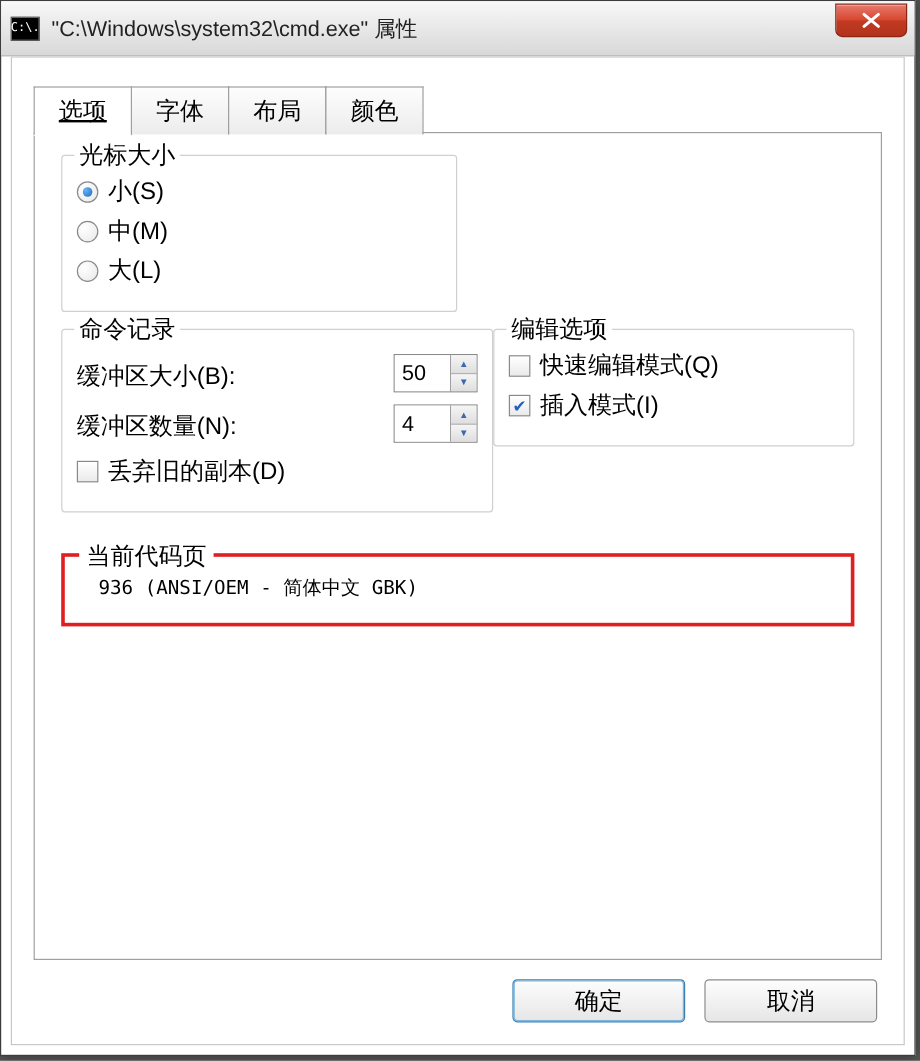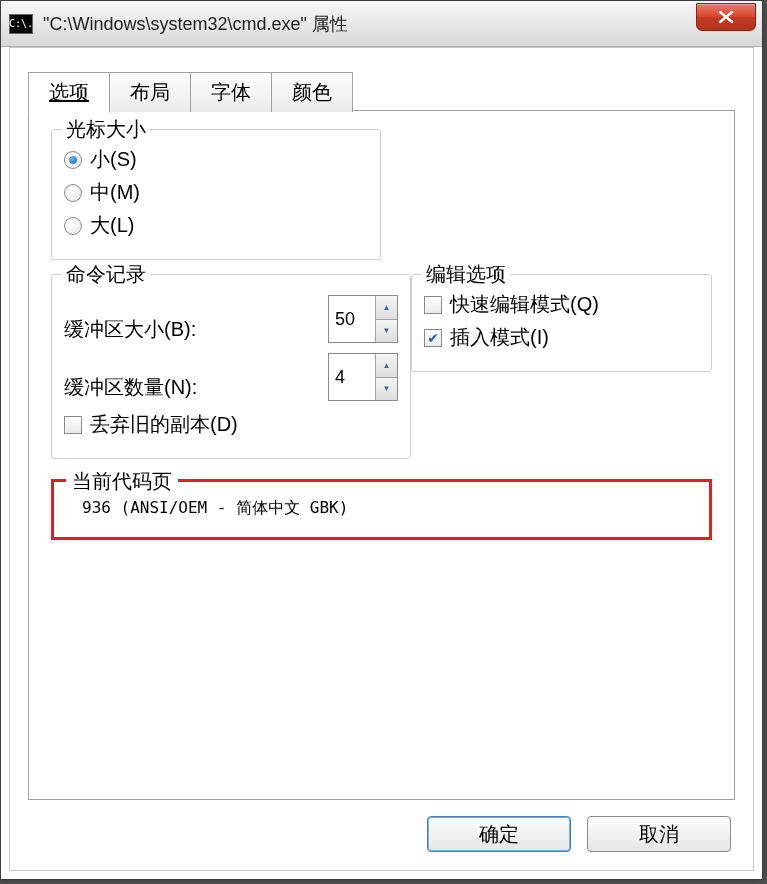--- a/index.html
+++ b/index.html
@@ -174,21 +174,21 @@
       display: flex;
       align-items: flex-end;
       margin: 10px 0;
     }
     .spinner-label {
       flex: 1;
       font-size: 20px;
     }
     .spinner-ctrl {
       width: 70px;
-      height: 48px;
+      height: 32px;
       border: 1px solid #8a8a8a;
       display: flex;
       background: #fff;
     }
     .spinner-value {
       flex: 1;
       padding: 3px 6px;
       font-size: 18px;
       border: none;
       outline: none;
@@ -209,21 +209,21 @@
       cursor: pointer;
       display: flex;
       align-items: center;
       justify-content: center;
     }
     .spinner-btn:first-child { border-bottom: 1px solid #a0a0a0; }
     .codepage-box {
       border: 3px solid #e02020;
       padding: 10px 14px 16px 14px;
       position: relative;
-      margin-top: 6px;
+      margin-top: 20px;
     }
     .codepage-legend {
       position: absolute;
       top: -14px;
       left: 12px;
       background: #fff;
       padding: 0 6px;
       font-size: 20px;
     }
     .codepage-value {
@@ -262,22 +262,22 @@
     <div class="close-btn">
       <svg width="16" height="14" viewBox="0 0 16 14">
         <path d="M2 2 L14 12 M14 2 L2 12" stroke="#fff" stroke-width="2.5" stroke-linecap="round"></path>
       </svg>
     </div>
   </div>
 
   <div class="dialog-body">
     <div class="tabs-row">
       <div class="tab active">选项</div>
+      <div class="tab">字体</div>
       <div class="tab">布局</div>
-      <div class="tab">字体</div>
       <div class="tab">颜色</div>
     </div>
 
     <div class="tab-content">
 
       <div class="fieldset" style="width:330px;">
         <div class="fieldset-legend">光标大小</div>
         <div class="radio-row">
           <div class="radio-circle selected"></div>
           <span class="radio-label">小(S)</span>

